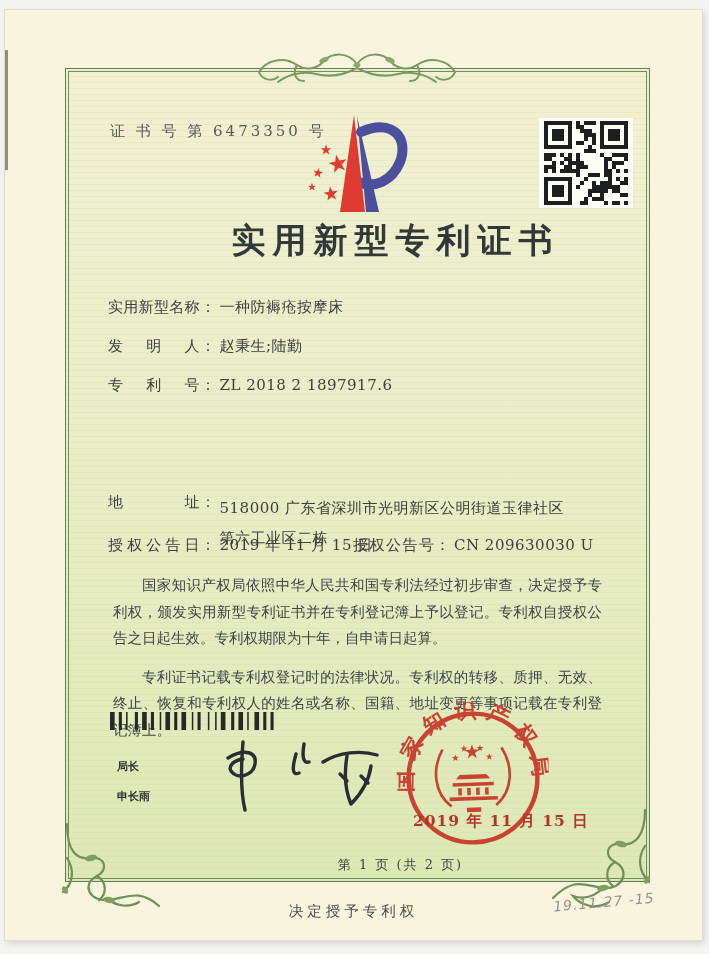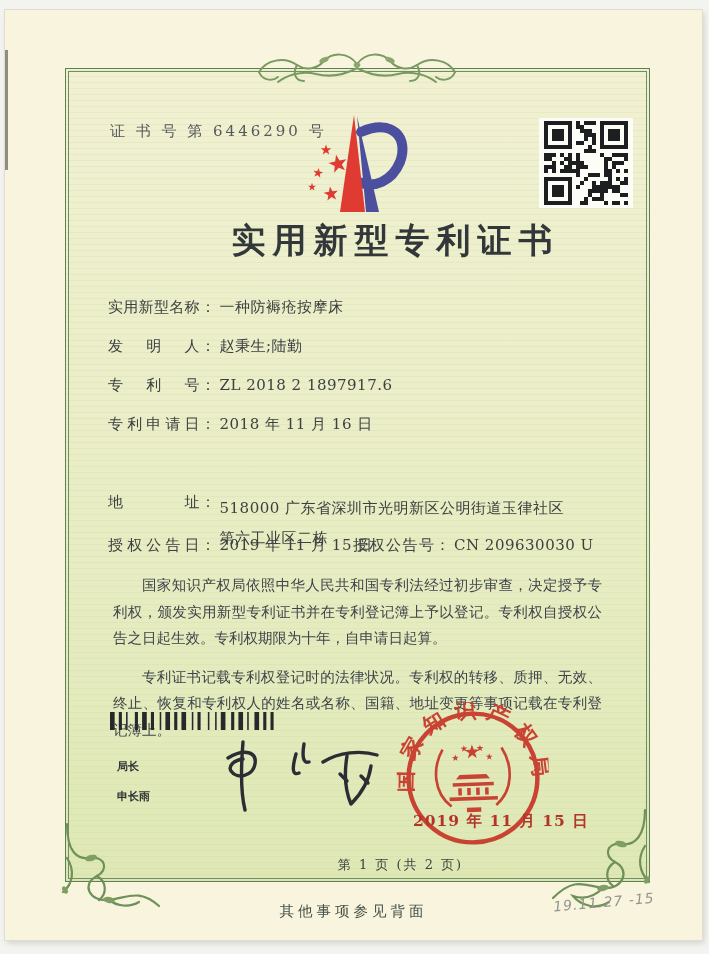--- a/index.html
+++ b/index.html
@@ -105,21 +105,21 @@
       </g>
       <g fill="#7f9e62">
         <ellipse cx="80" cy="38" rx="6" ry="3" transform="rotate(15 80 38)"></ellipse>
         <ellipse cx="62" cy="82" rx="6" ry="3" transform="rotate(-10 62 82)"></ellipse>
         <ellipse cx="106" cy="74" rx="4" ry="2.4" transform="rotate(-60 106 74)"></ellipse>
       </g>
     </svg>
 
     <div class="artifact"></div>
 
-    <div class="cert-no">证 书 号 第 6446290 号</div>
+    <div class="cert-no">证 书 号 第 6473350 号</div>
 
     <svg class="logo" viewBox="0 0 124 112">
       <defs>
         <polygon id="star" points="0,-10 2.35,-3.24 9.51,-3.09 3.8,1.24 5.88,8.09 0,4 -5.88,8.09 -3.8,1.24 -9.51,-3.09 -2.35,-3.24"></polygon>
       </defs>
       <path d="M68,22 C100,8 116,28 107,52 C99,71 81,79 66,72" fill="none" stroke="#4c4f9e" stroke-width="10" stroke-linecap="round"></path>
       <polygon points="64,6 86,102 73,102" fill="#4c4f9e"></polygon>
       <polygon points="61,5 72,102 47,102" fill="#df3b32"></polygon>
       <g fill="#df3b32">
         <use href="#star" transform="translate(33,40) scale(0.55)"></use>
@@ -264,23 +264,20 @@
 
     <div class="row" style="top:288px">
       <span class="lbl">实用新型名称</span><span class="colon">：</span><span class="val">一种防褥疮按摩床</span>
     </div>
     <div class="row" style="top:327px">
       <span class="lbl">发 明 人</span><span class="colon">：</span><span class="val">赵秉生;陆勤</span>
     </div>
     <div class="row" style="top:366px">
       <span class="lbl">专 利 号</span><span class="colon">：</span><span class="val">ZL 2018 2 1897917.6</span>
     </div>
-    <div class="row" style="top:405px">
-      <span class="lbl">专利申请日</span><span class="colon">：</span><span class="val">2018 年 11 月 16 日</span>
-    </div>
     <div class="row row-address" style="top:483px">
       <span class="lbl" style="flex:0 0 auto">地 址</span>
         <span class="colon" style="flex:0 0 auto">：</span>
         <span class="val">518000 广东省深圳市光明新区公明街道玉律社区第六工业区二栋</span>
     </div>
     <div class="row" style="top:526px">
       <span class="lbl">授权公告日</span><span class="colon">：</span><span class="val">2019 年 11 月 15 日</span>
       <span class="grant2">
         <span class="lbl2">授权公告号</span><span class="colon">：</span><span class="val">CN 209630030 U</span>
       </span>
@@ -356,17 +353,17 @@
         <rect x="98" y="96" width="4" height="8"></rect>
         <rect x="58" y="106" width="54" height="4"></rect>
         <path d="M52,52 C40,72 40,100 60,116" fill="none" stroke="#c8372a" stroke-width="3"></path>
         <path d="M118,52 C130,72 130,100 110,116" fill="none" stroke="#c8372a" stroke-width="3"></path>
         <rect x="77" y="118" width="16" height="5"></rect>
       </g>
     </svg>
     <div class="seal-date">2019 年 11 月 15 日</div>
 
     <div class="page-num">第 1 页 (共 2 页)</div>
-    <div class="back-note">其他事项参见背面</div>
+    <div class="back-note">决定授予专利权</div>
     <div class="pencil">19.11.27 -15</div>
 
   </div>
 </div>
 
 </body></html>

